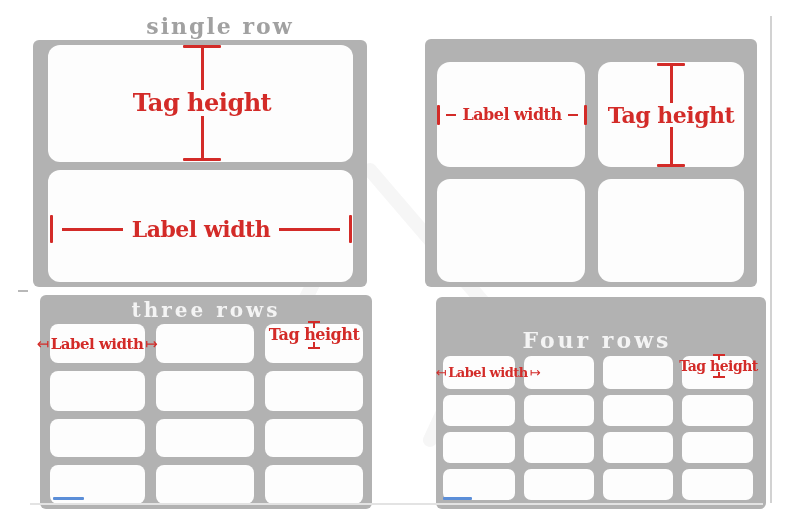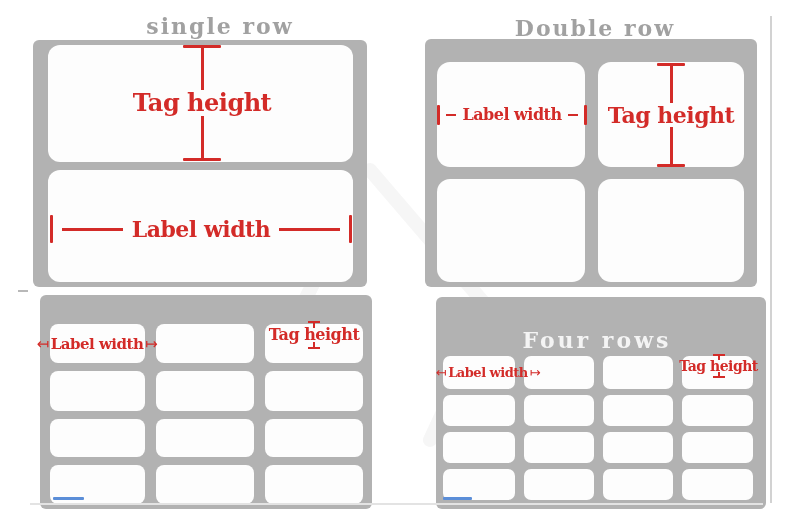--- a/index.html
+++ b/index.html
@@ -89,21 +89,20 @@
         <div class="hm-tick"></div>
         <div class="hm-line"></div>
         <div class="hm-label" style="font-size:22px;">Label width</div>
         <div class="hm-line"></div>
         <div class="hm-tick"></div>
       </div>
     </div>
   </div>
 
   <div class="group" id="g-double" style="left:425px;top:0;width:332px;height:280px;">
-    <div class="panel-title" style="top:3px;left:4px;">Double row</div>
     <div class="panel" style="left:0;top:27px;width:332px;height:248px;">
       <div class="cells">
           <div class="cell"></div>
           <div class="cell"></div>
           <div class="cell"></div>
           <div class="cell"></div>
         </div>
       <div class="hmeasure" style="left:12px;top:66px;width:150px;height:20px;">
         <div class="hm-tick"></div>
         <div class="hm-line" style="height:2px;margin:0 6px;"></div>
@@ -116,20 +115,21 @@
         <div class="vm-stem"></div>
         <div class="vm-label" style="font-size:22px;">Tag height</div>
         <div class="vm-stem"></div>
         <div class="vm-cap"></div>
       </div>
     </div>
   </div>
 
   <div class="group" id="g-three" style="left:40px;top:283px;width:332px;height:214px;">
     <div class="panel" style="left:0;top:0;width:332px;height:214px;">
+      <div class="panel-title inside" style="top:3px;left:0;font-size:20px;letter-spacing:3px;">three rows</div>
       <div class="cells">
           <div class="cell"></div>
           <div class="cell"></div>
           <div class="cell"></div>
           <div class="cell"></div>
           <div class="cell"></div>
           <div class="cell"></div>
           <div class="cell"></div>
           <div class="cell"></div>
           <div class="cell"></div>

